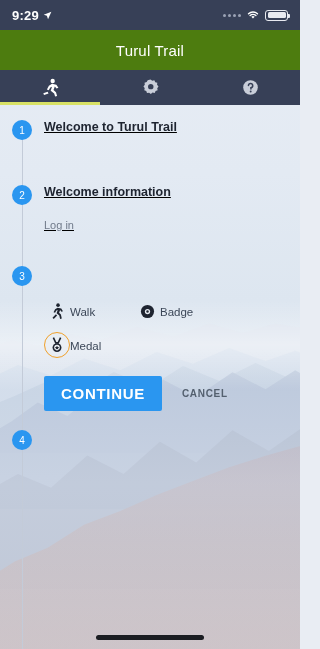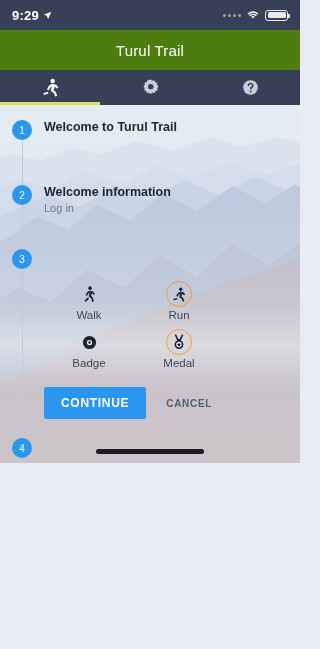--- a/index.html
+++ b/index.html
@@ -3,21 +3,21 @@
 <meta charset="utf-8">
 <style>
   * { margin:0; padding:0; box-sizing:border-box; }
   html,body { width:300px; height:649px; }
   body {
     font-family:"Liberation Sans", sans-serif;
     background:#e9edf3;
     overflow:hidden;
     position:relative;
   }
-  #phone { position:relative; width:300px; height:463px; overflow:hidden; background:#dfe6ee; }
+  #phone { position:relative; width:300px; height:649px; overflow:hidden; background:#dfe6ee; }
 
   
   .scenery { position:absolute; inset:0; z-index:0; }
   .sky {
     position:absolute; left:0; right:0; top:0; height:430px;
     background:linear-gradient(180deg,#e8edf4 0%, #e3eaf3 40%, #dde6f0 70%, #d8e2ee 100%);
   }
   .ridge { position:absolute; left:-5%; width:110%; }
   .r1 { bottom:268px; height:120px; background:#dbe3ed;
         clip-path:polygon(0% 74%,8% 66%,17% 71%,26% 61%,35% 66%,46% 55%,57% 63%,68% 52%,78% 60%,88% 52%,100% 58%,100% 100%,0% 100%); opacity:.95;}
@@ -70,39 +70,39 @@
   
   .content { position:absolute; top:105px; left:0; right:0; bottom:0; z-index:5; }
   .stepper { position:relative; padding:14px 0 0 0; }
   .connector { position:absolute; left:22px; top:24px; width:1px; bottom:-200px; background:#c3cbd8; }
   .step { position:relative; display:flex; padding:0 14px 0 12px; }
   .bullet {
     width:20px; height:20px; border-radius:50%; background:#2a96f0;
     color:#fff; font-size:10px; display:flex; align-items:center; justify-content:center;
     flex:0 0 20px; position:relative; z-index:2; margin-top:1px;
   }
-  .step-text { margin-left:12px; padding-bottom:2px; }
+  .step-text { margin-left:12px; padding-bottom:2px;text-decoration:underline; }
   .step-title { font-size:12.5px; font-weight:700; color:#1e2430; line-height:16px; }
-  .step-sub { font-size:11px; color:#707a8a; line-height:15px; margin-top:1px; }
+  .step-sub { font-size:11px; color:#707a8a; line-height:15px; margin-top:18px; }
   .gap-a { height:44px; }
   .gap-b { height:30px; }
   .gap-c { height:18px; }
 
   
   .panel { padding-left:44px; padding-right:14px; margin-top:10px; }
   .opt-grid { display:grid; grid-template-columns:1fr 1fr; row-gap:4px; width:180px; }
-  .opt { display:flex; flex-direction:column; align-items:center; cursor:pointer; padding:2px 0; }
+  .opt { display:flex; align-items:center; cursor:pointer; padding:2px 0; }
   .opt-ico { width:26px; height:26px; display:flex; align-items:center; justify-content:center; border-radius:50%; }
   .opt-ico.sel { border:1.6px solid #f0a02a; }
   .opt-label { font-size:11.5px; color:#3c4758; margin-top:2px; }
 
   
   .actions { display:flex; align-items:center; margin-top:16px; }
   .btn-primary {
-    background:#2a96f0; color:#fff; border:none; font-size:12px; font-weight:700;
+    background:#2a96f0; color:#fff; border:none; font-size:15px; font-weight:700;
     letter-spacing:.7px; padding:9px 17px; border-radius:2px; cursor:pointer;
     font-family:"Liberation Sans", sans-serif;
   }
   .btn-text {
     background:none; border:none; color:#54606f; font-size:10px; font-weight:700;
     letter-spacing:.7px; padding:9px 14px; cursor:pointer; margin-left:6px;
     font-family:"Liberation Sans", sans-serif;
   }
 
   
@@ -221,30 +221,20 @@
             <div class="opt-ico">
               <svg width="15" height="17" viewBox="0 0 16 19">
                 <circle cx="8.6" cy="2.4" r="2.0" fill="#1e2430"></circle>
                 <path d="M8.0 5.2 L5.3 6.9 L3.6 10.2 L5.3 11.0 L6.7 8.5 L8.2 7.9 L7.0 11.4 L10.0 13.9 L10.9 17.8 L12.8 17.3 L11.8 12.8 L9.8 11.0 L10.9 7.9 L12.4 9.7 L14.1 9.1 L12.2 6.2 Z" fill="#1e2430"></path>
                 <path d="M6.2 12.6 L2.4 16.6 L3.8 17.8 L7.6 14.0 Z" fill="#1e2430"></path>
               </svg>
             </div>
             <div class="opt-label">Walk</div>
           </div>
 
-          <div class="opt">
-            <div class="opt-ico sel">
-              <svg width="14" height="15" viewBox="0 0 18 20">
-                <circle cx="11.3" cy="3.1" r="2.3" fill="#1e2430"></circle>
-                <path d="M10.6 6.1 L7.3 8.2 L5.2 12.1 L7.1 13.0 L8.8 10.1 L10.6 9.3 L9.2 13.4 L12.9 16.4 L13.9 19.6 L16.0 19.0 L14.8 15.0 L12.2 12.6 L13.6 8.9 L15.4 11.0 L17.4 10.3 L15.2 7.0 Z" fill="#1e2430"></path>
-                <path d="M6.0 14.6 L1.4 16.1 L2.1 18.0 L6.9 16.4 Z" fill="#1e2430"></path>
-              </svg>
-            </div>
-            <div class="opt-label">Run</div>
-          </div>
 
           <div class="opt">
             <div class="opt-ico">
               <svg width="15" height="15" viewBox="0 0 16 16">
                 <circle cx="8" cy="8" r="7" fill="#1e2430"></circle>
                 <circle cx="8" cy="8" r="2.8" fill="#e6ebf2"></circle>
                 <circle cx="8" cy="8" r="1.3" fill="#1e2430"></circle>
               </svg>
             </div>
             <div class="opt-label">Badge</div>

